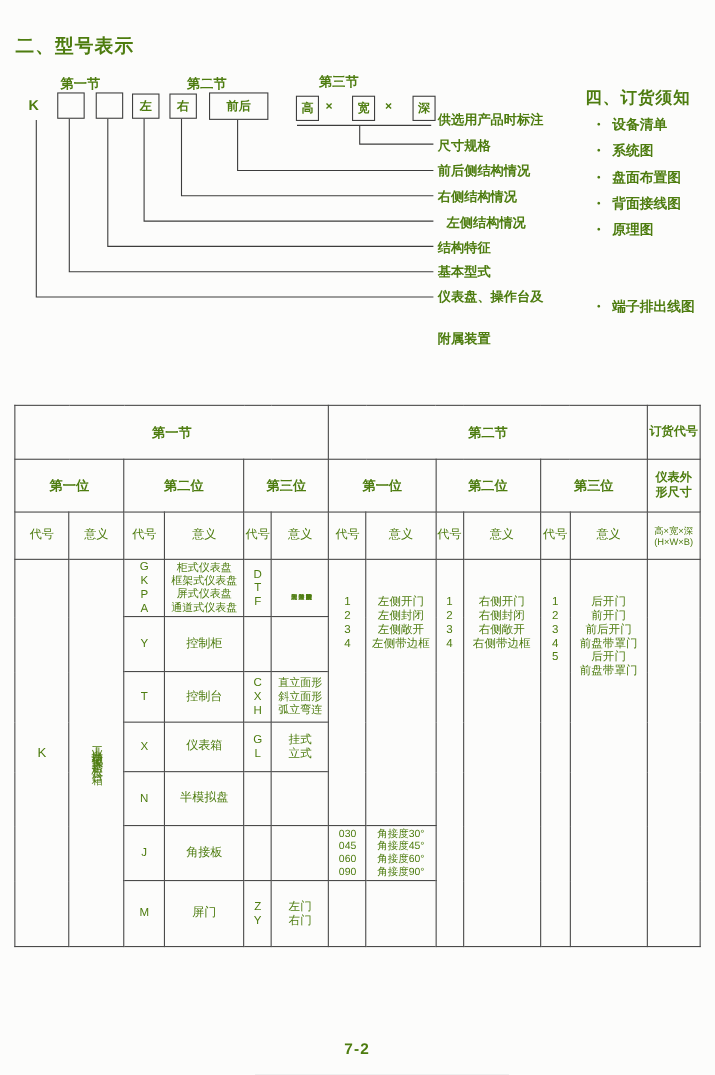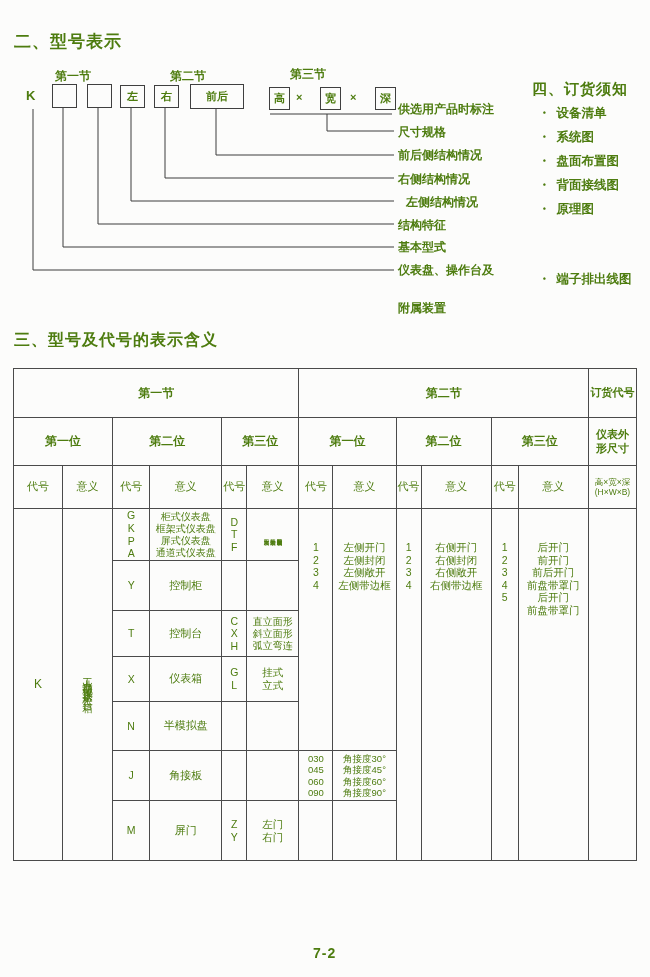--- a/index.html
+++ b/index.html
@@ -99,21 +99,20 @@
   <div class="abs callout" style="left:398px; top:272px;margin-top:28px;">附属装置</div>
 
   <div class="abs h4" style="left:532px; top:80px;text-align:center;">四、订货须知</div>
   <div class="abs order-item" style="left:538px; top:105px;"><span class="dot">・</span><span>设备清单</span></div>
   <div class="abs order-item" style="left:538px; top:129px;"><span class="dot">・</span><span>系统图</span></div>
   <div class="abs order-item" style="left:538px; top:153px;"><span class="dot">・</span><span>盘面布置图</span></div>
   <div class="abs order-item" style="left:538px; top:177px;"><span class="dot">・</span><span>背面接线图</span></div>
   <div class="abs order-item" style="left:538px; top:201px;"><span class="dot">・</span><span>原理图</span></div>
   <div class="abs order-item" style="left:538px; top:225px;margin-top:46px;"><span class="dot">・</span><span>端子排出线图</span></div>
 
-  <div class="abs h3" style="left:14px; top:330px;">三、型号及代号的表示含义</div>
 
   <table class="spec">
     <colgroup>
       <col style="width:49px">
         <col style="width:50px">
         <col style="width:37px">
         <col style="width:72px">
       <col style="width:25px">
         <col style="width:52px">
         <col style="width:34px">

